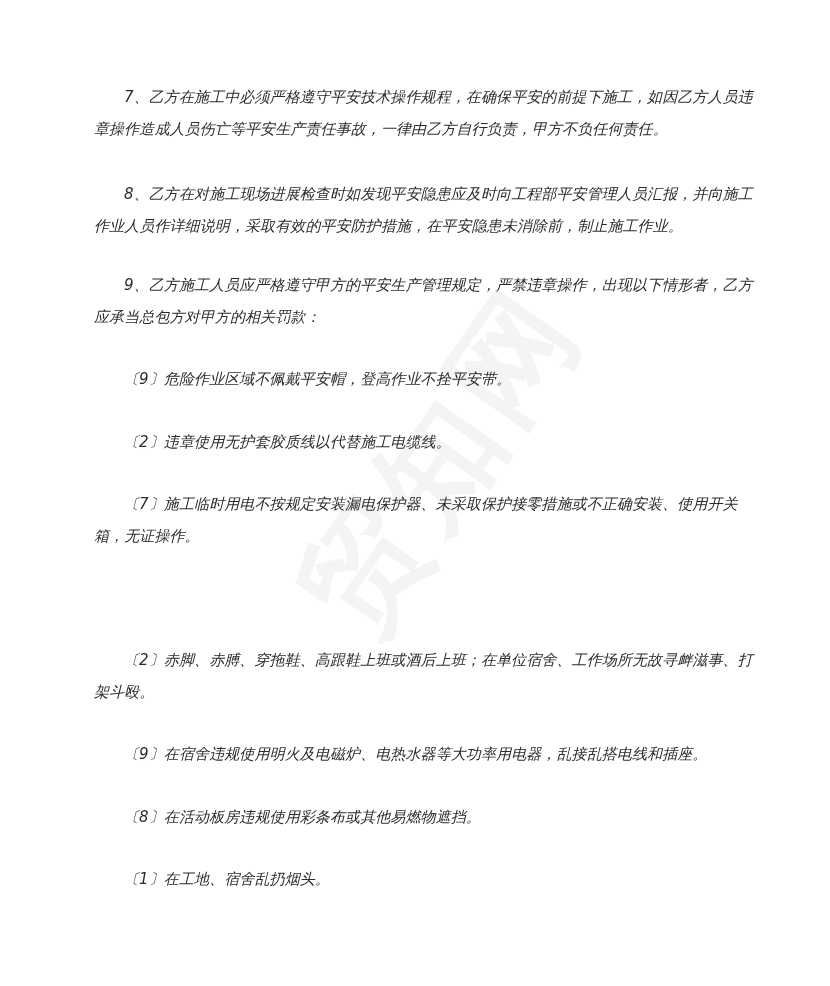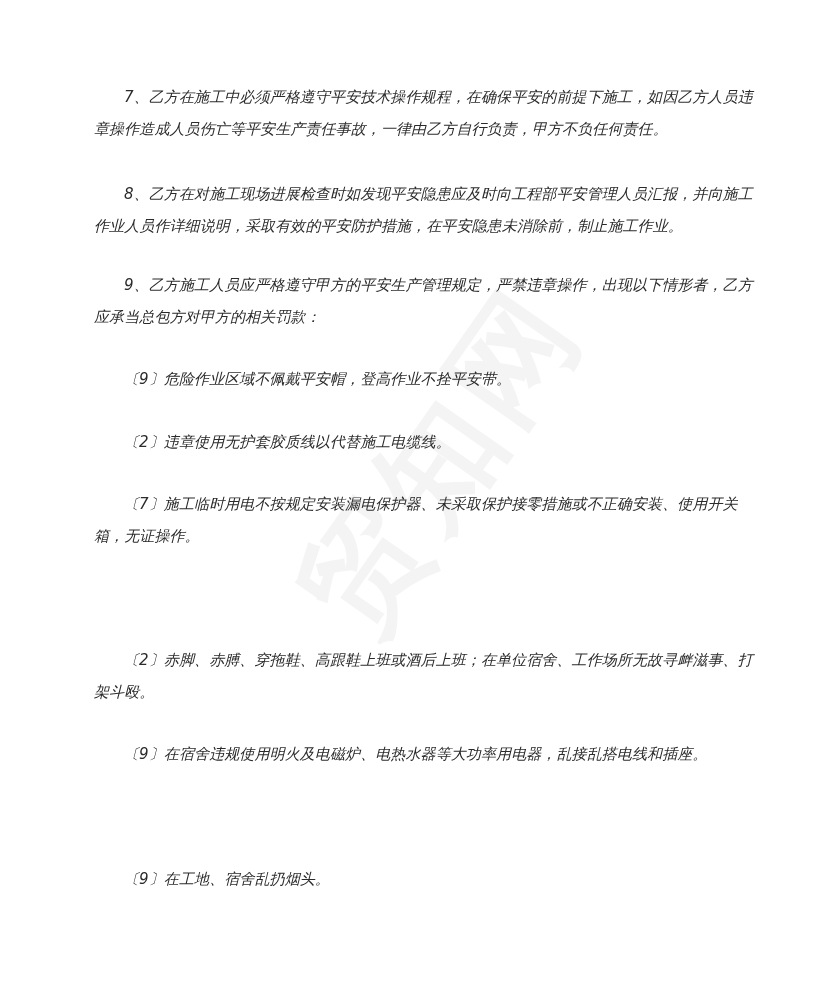--- a/index.html
+++ b/index.html
@@ -69,16 +69,17 @@
 
   <p class="para item" style="top:417px;">〔2〕违章使用无护套胶质线以代替施工电缆线。</p>
 
   <p class="para item" style="top:479px;">〔7〕施工临时用电不按规定安装漏电保护器、未采取保护接零措施或不正确安装、使用开关箱，无证操作。</p>
 
 
   <p class="para item" style="top:635px;">〔2〕赤脚、赤膊、穿拖鞋、高跟鞋上班或酒后上班；在单位宿舍、工作场所无故寻衅滋事、打架斗殴。</p>
 
   <p class="para item" style="top:729px;">〔9〕在宿舍违规使用明火及电磁炉、电热水器等大功率用电器，乱接乱搭电线和插座。</p>
 
+  <p class="para item" style="top:792px;">〔8〕在活动板房违规使用彩条布或其他易燃物遮挡。</p>
 
-  <p class="para item" style="top:854px;">〔9〕在工地、宿舍乱扔烟头。</p>
+  <p class="para item" style="top:854px;">〔1〕在工地、宿舍乱扔烟头。</p>
 
 </div>
 
 </body></html>

